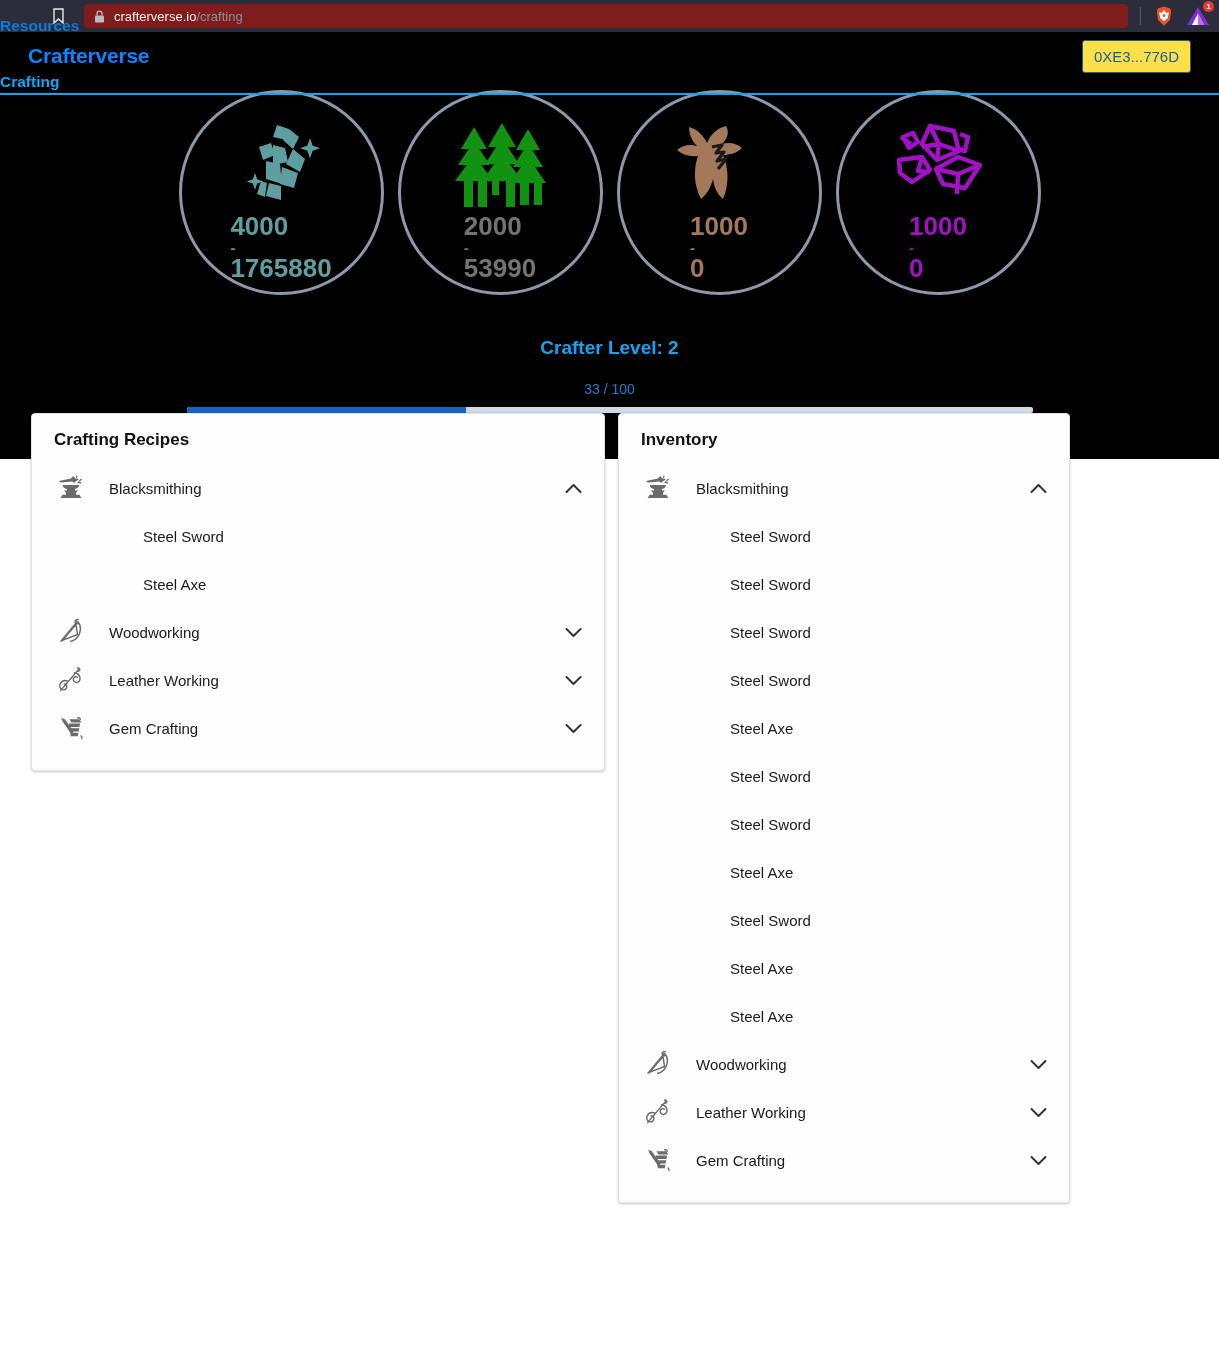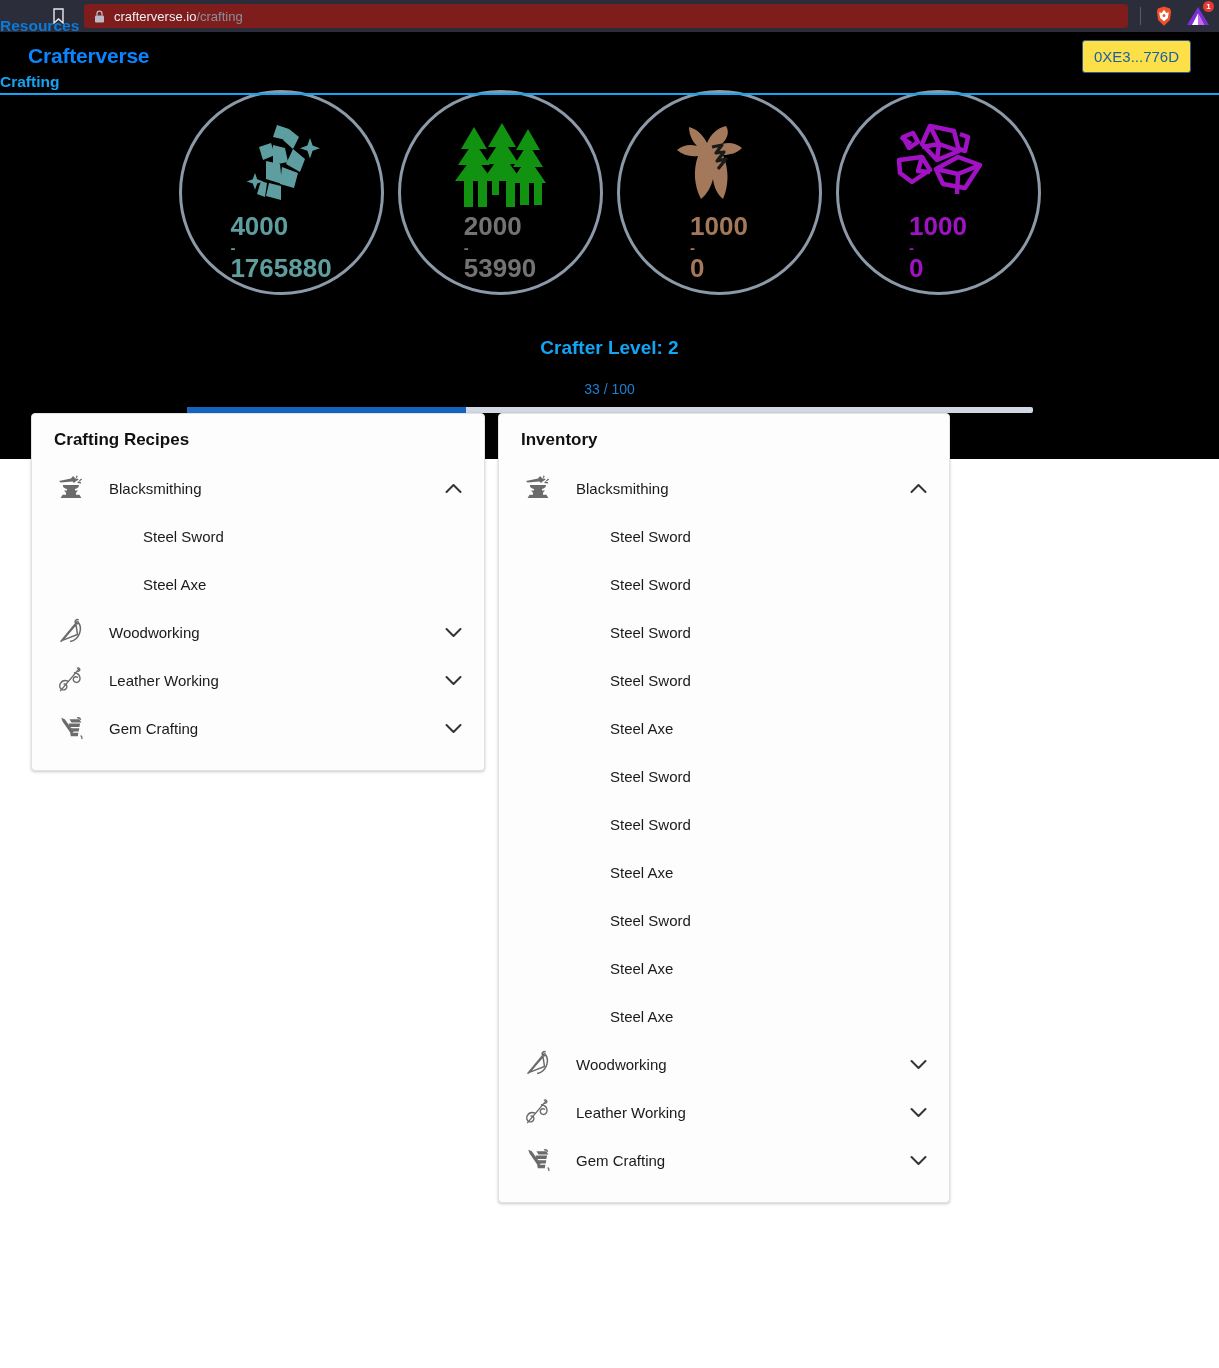--- a/index.html
+++ b/index.html
@@ -193,21 +193,21 @@
     padding: 0 31px;
     margin-top: -46px;
   }
   .panel {
     background: #fdfdfd;
     border: 1px solid #e2e2e2;
     border-radius: 4px;
     box-shadow: 0 1px 3px rgba(0,0,0,0.22);
     padding: 16px 22px 18px 22px;
   }
-  .panel.recipes { width: 454px; }
+  .panel.recipes { width: 574px; }
   .panel.inventory { width: 452px; }
 
   .panel-title {
     font-size: 17px;
     font-weight: bold;
     color: #111;
     margin-bottom: 14px;
   }
 
   .cat-row {

